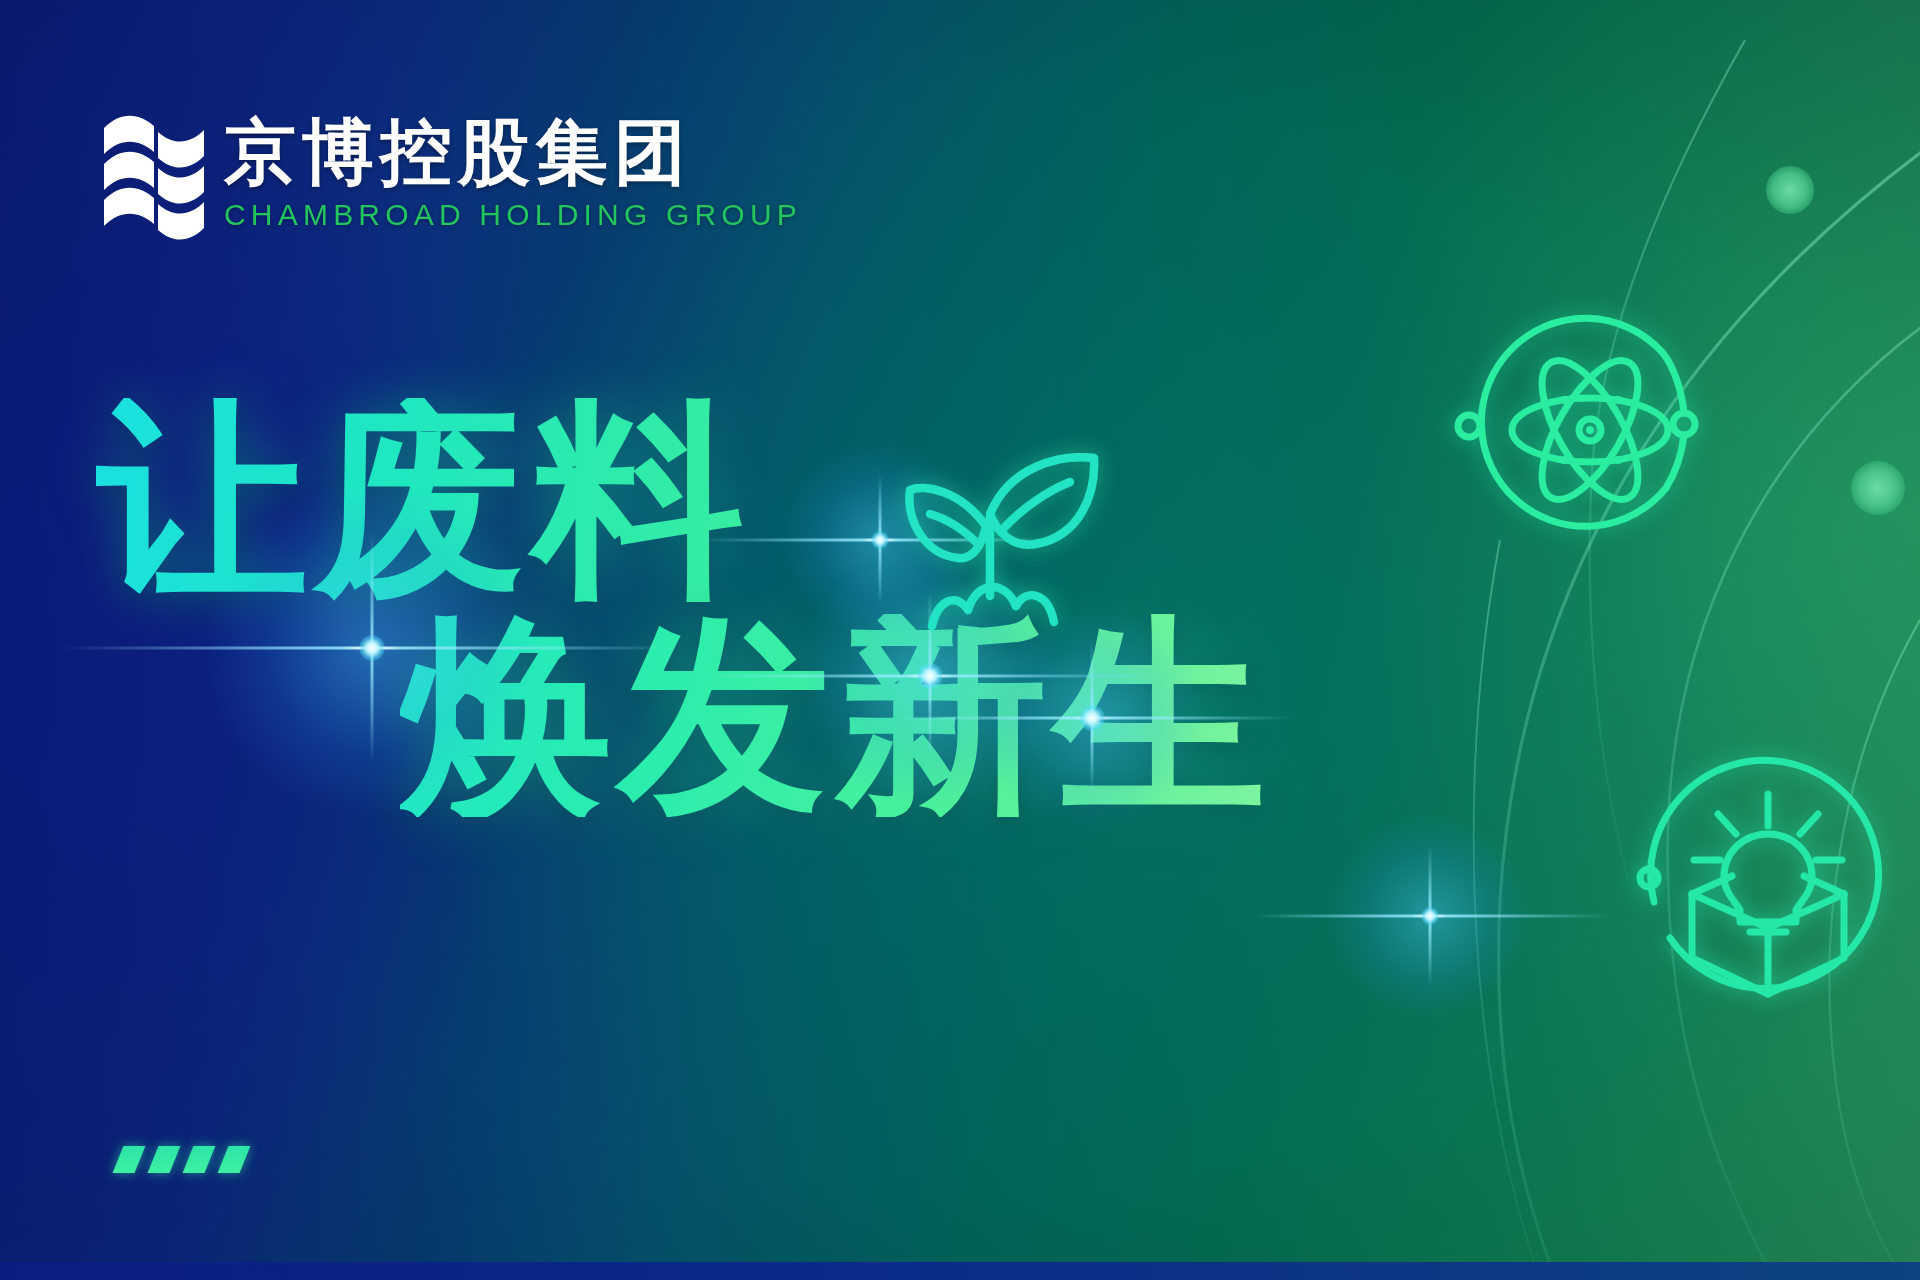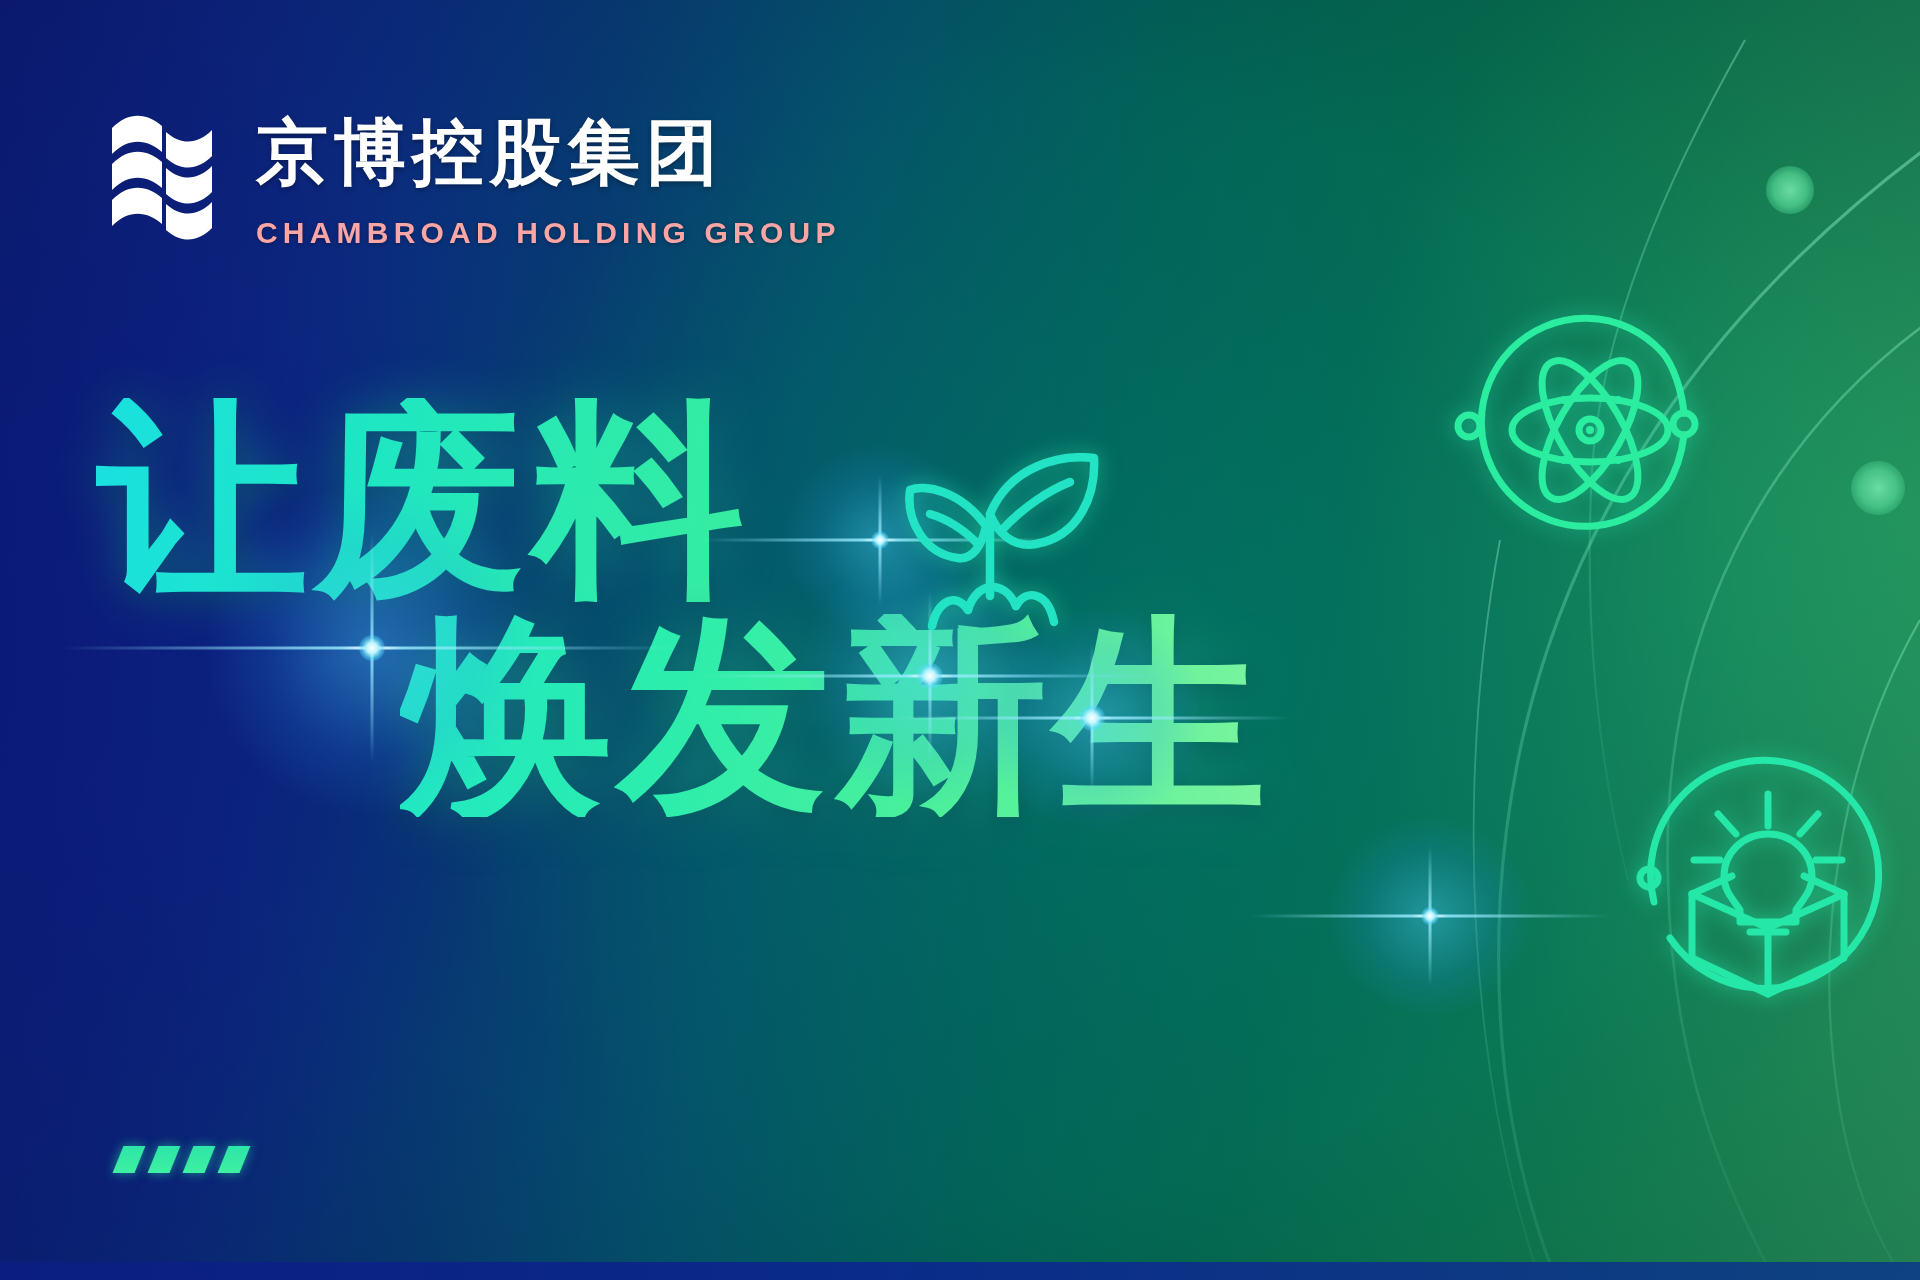--- a/index.html
+++ b/index.html
@@ -81,43 +81,43 @@
   
   .arcs {
     position: absolute;
     inset: 0;
     pointer-events: none;
   }
 
   
   .logo-block {
     position: absolute;
-    left: 108px;
+    left: 100px;
     top: 112px;
     display: flex;
     align-items: flex-start;
-    gap: 40px;
+    gap: 16px;
   }
   .logo-mark { width: 108px; height: 130px; display:block; }
   .logo-text { padding-top: 4px; }
   .logo-cn {
     font-size: 72px;
     font-weight: 700;
     letter-spacing: 6px;
     color: #ffffff;
     line-height: 1.02;
     white-space: nowrap;
     text-shadow: 0 2px 5px rgba(0,0,0,0.35);
   }
   .logo-en {
-    margin-top: 27px;
+    margin-top: 9px;
     font-size: 30px;
-    font-weight: 700;
+    font-weight: 400;
     letter-spacing: 5.2px;
-    color: #fca5a5;
+    color: #22c55e;
     white-space: nowrap;
     text-shadow: 0 1px 4px rgba(0,0,0,0.35);
   }
 
   
   .headline {
     position: absolute;
     left: 0;
     top: 398px;
     width: 1450px;

